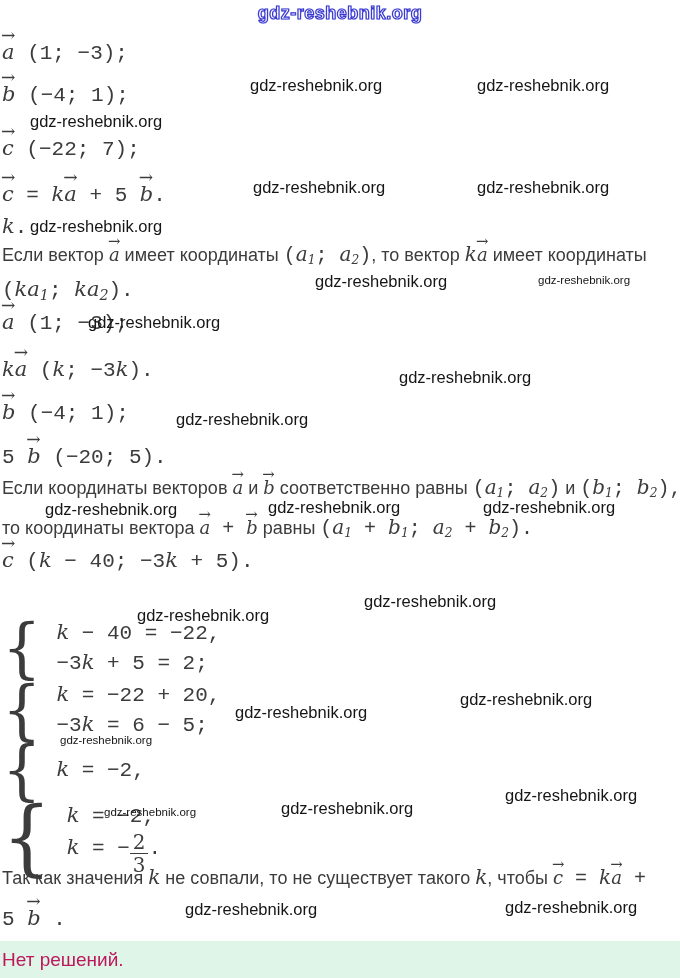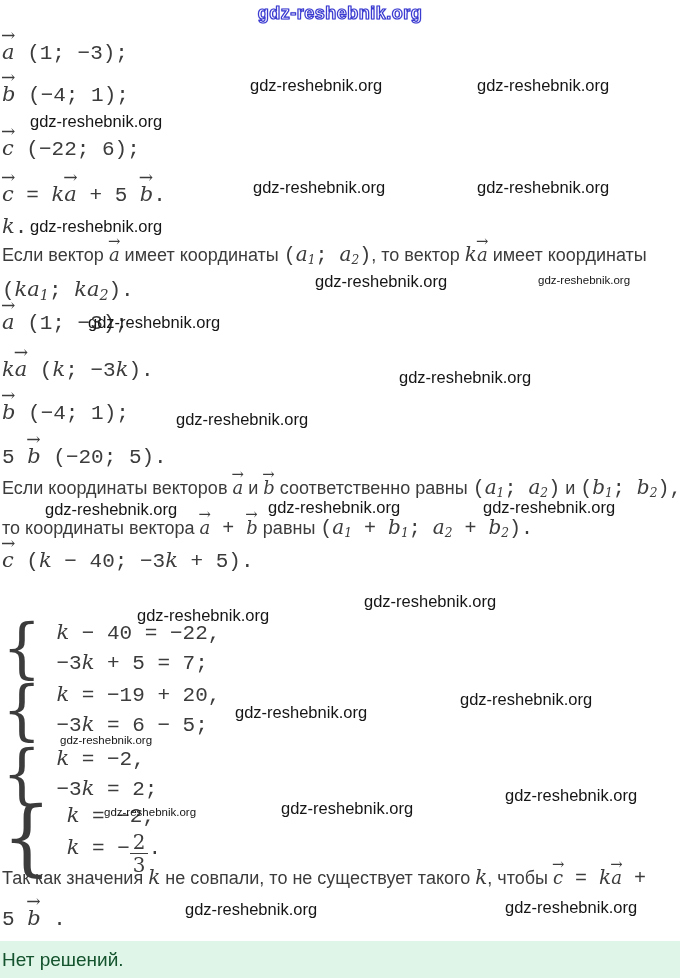--- a/index.html
+++ b/index.html
@@ -47,57 +47,56 @@
 </style>
 </head>
 <body>
 
 <div class="page">
 
   <span class="wm-top">gdz-reshebnik.org</span>
 
   <div class="line math" style="left:2px;top:40px"><span class="vec"><span class="varrow">→</span><span class="vl">a</span></span><span class="mr"> (1; −3);</span></div>
   <div class="line math" style="left:2px;top:82px"><span class="vec"><span class="varrow">→</span><span class="vl">b</span></span><span class="mr"> (−4; 1);</span></div>
-  <div class="line math" style="left:2px;top:136px"><span class="vec"><span class="varrow">→</span><span class="vl">c</span></span><span class="mr"> (−22; 6);</span></div>
+  <div class="line math" style="left:2px;top:136px"><span class="vec"><span class="varrow">→</span><span class="vl">c</span></span><span class="mr"> (−22; 7);</span></div>
   <div class="line math" style="left:2px;top:182px"><span class="vec"><span class="varrow">→</span><span class="vl">c</span></span><span class="mr"> = </span><span class="mi">k</span><span class="vec"><span class="varrow">→</span><span class="vl">a</span></span><span class="mr"> + 5 </span><span class="vec"><span class="varrow">→</span><span class="vl">b</span></span><span class="mr">.</span></div>
   <div class="line math" style="left:2px;top:214px"><span class="mi">k</span><span class="mr">.</span></div>
 
   <div class="line para" style="left:2px;top:243px"><span class="rt">Если вектор </span><span class="vec"><span class="varrow">→</span><span class="vl">a</span></span><span class="rt"> имеет координаты </span><span class="mr">(</span><span class="mi">a</span><sub class="msub">1</sub><span class="mr">; </span><span class="mi">a</span><sub class="msub">2</sub><span class="mr">)</span><span class="rt">, то вектор </span><span class="mi">k</span><span class="vec"><span class="varrow">→</span><span class="vl">a</span></span><span class="rt"> имеет координаты</span></div>
   <div class="line math" style="left:2px;top:277px"><span class="mr">(</span><span class="mi">ka</span><sub class="msub">1</sub><span class="mr">; </span><span class="mi">ka</span><sub class="msub">2</sub><span class="mr">).</span></div>
   <div class="line math" style="left:2px;top:310px"><span class="vec"><span class="varrow">→</span><span class="vl">a</span></span><span class="mr"> (1; −3);</span></div>
   <div class="line math" style="left:2px;top:357px"><span class="mi">k</span><span class="vec"><span class="varrow">→</span><span class="vl">a</span></span><span class="mr"> (</span><span class="mi">k</span><span class="mr">; −3</span><span class="mi">k</span><span class="mr">).</span></div>
   <div class="line math" style="left:2px;top:400px"><span class="vec"><span class="varrow">→</span><span class="vl">b</span></span><span class="mr"> (−4; 1);</span></div>
   <div class="line math" style="left:2px;top:444px"><span class="mr">5 </span><span class="vec"><span class="varrow">→</span><span class="vl">b</span></span><span class="mr"> (−20; 5).</span></div>
 
   <div class="line para" style="left:2px;top:476px"><span class="rt">Если координаты векторов </span><span class="vec"><span class="varrow">→</span><span class="vl">a</span></span><span class="rt"> и </span><span class="vec"><span class="varrow">→</span><span class="vl">b</span></span><span class="rt"> соответственно равны </span><span class="mr">(</span><span class="mi">a</span><sub class="msub">1</sub><span class="mr">; </span><span class="mi">a</span><sub class="msub">2</sub><span class="mr">)</span><span class="rt"> и </span><span class="mr">(</span><span class="mi">b</span><sub class="msub">1</sub><span class="mr">; </span><span class="mi">b</span><sub class="msub">2</sub><span class="mr">),</span></div>
   <div class="line para" style="left:2px;top:516px"><span class="rt">то координаты вектора </span><span class="vec"><span class="varrow">→</span><span class="vl">a</span></span><span class="mr"> + </span><span class="vec"><span class="varrow">→</span><span class="vl">b</span></span><span class="rt"> равны </span><span class="mr">(</span><span class="mi">a</span><sub class="msub">1</sub><span class="mr"> + </span><span class="mi">b</span><sub class="msub">1</sub><span class="mr">; </span><span class="mi">a</span><sub class="msub">2</sub><span class="mr"> + </span><span class="mi">b</span><sub class="msub">2</sub><span class="mr">).</span></div>
   <div class="line math" style="left:2px;top:548px"><span class="vec"><span class="varrow">→</span><span class="vl">c</span></span><span class="mr"> (</span><span class="mi">k</span><span class="mr"> − 40; −3</span><span class="mi">k</span><span class="mr"> + 5).</span></div>
 
 
   <div class="system" style="left:2px;top:618px">
     <span class="brace">{</span>
     <div class="sys-rows">
       <div class="srow"><span class="mi">k</span><span class="mr"> − 40 = −22,</span></div>
-      <div class="srow"><span class="mr">−3</span><span class="mi">k</span><span class="mr"> + 5 = 7;</span></div>
+      <div class="srow"><span class="mr">−3</span><span class="mi">k</span><span class="mr"> + 5 = 2;</span></div>
     </div>
   </div>
 
   <div class="system" style="left:2px;top:680px">
     <span class="brace">{</span>
     <div class="sys-rows">
-      <div class="srow"><span class="mi">k</span><span class="mr"> = −19 + 20,</span></div>
+      <div class="srow"><span class="mi">k</span><span class="mr"> = −22 + 20,</span></div>
       <div class="srow"><span class="mr">−3</span><span class="mi">k</span><span class="mr"> = 6 − 5;</span></div>
     </div>
   </div>
 
   <div class="system" style="left:2px;top:744px">
     <span class="brace">{</span>
     <div class="sys-rows">
       <div class="srow"><span class="mi">k</span><span class="mr"> = −2,</span></div>
-      <div class="srow"><span class="mr">−3</span><span class="mi">k</span><span class="mr"> = 2;</span></div>
     </div>
   </div>
 
   <div class="system tall" style="left:2px;top:800px">
     <span class="brace">{</span>
     <div class="sys-rows">
       <div class="srow"><span class="mi">k</span><span class="mr"> = −2,</span></div>
       <div class="srow"><span class="mi">k</span><span class="mr"> = −</span><span class="frac"><span class="num">2</span><span class="den">3</span></span><span class="mr">.</span></div>
     </div>
   </div>
@@ -124,16 +123,16 @@
   <span class="wm" style="left:460px;top:690px">gdz-reshebnik.org</span>
   <span class="wm" style="left:235px;top:703px">gdz-reshebnik.org</span>
   <span class="wm sm" style="left:60px;top:734px">gdz-reshebnik.org</span>
   <span class="wm" style="left:505px;top:786px">gdz-reshebnik.org</span>
   <span class="wm" style="left:281px;top:799px">gdz-reshebnik.org</span>
   <span class="wm sm" style="left:104px;top:806px">gdz-reshebnik.org</span>
   <span class="wm" style="left:185px;top:900px">gdz-reshebnik.org</span>
   <span class="wm" style="left:505px;top:898px">gdz-reshebnik.org</span>
 
   <div class="answer" style="background: rgb(222, 245, 231);">
-    <span class="txt" style="color: #14532d;">Нет решений.</span>
+    <span class="txt" style="color: #be185d;">Нет решений.</span>
   </div>
 
 </div>
 
 </body></html>

